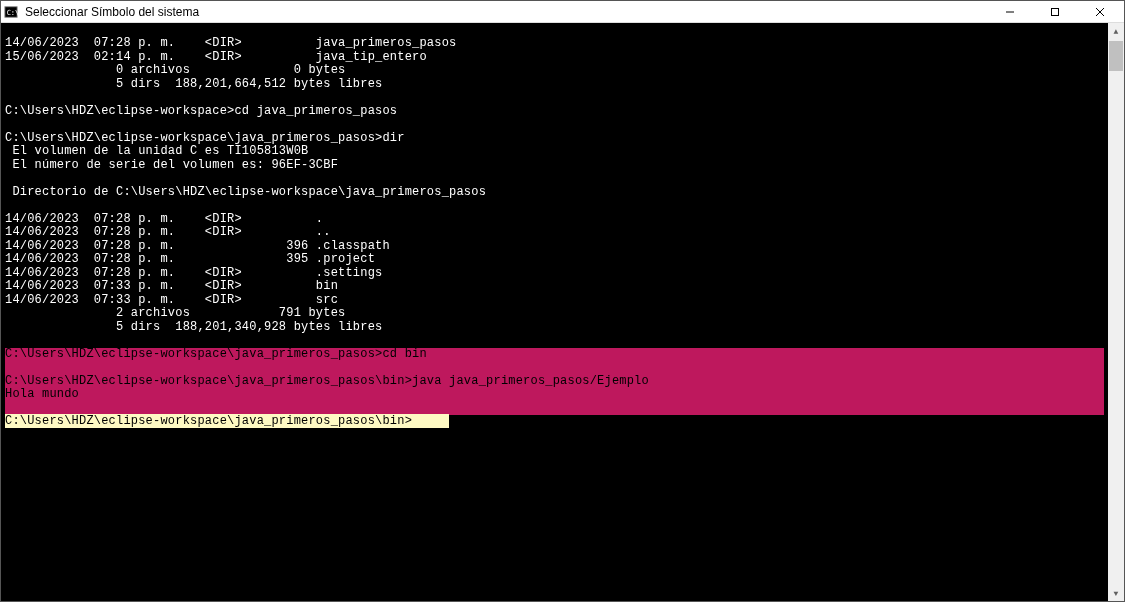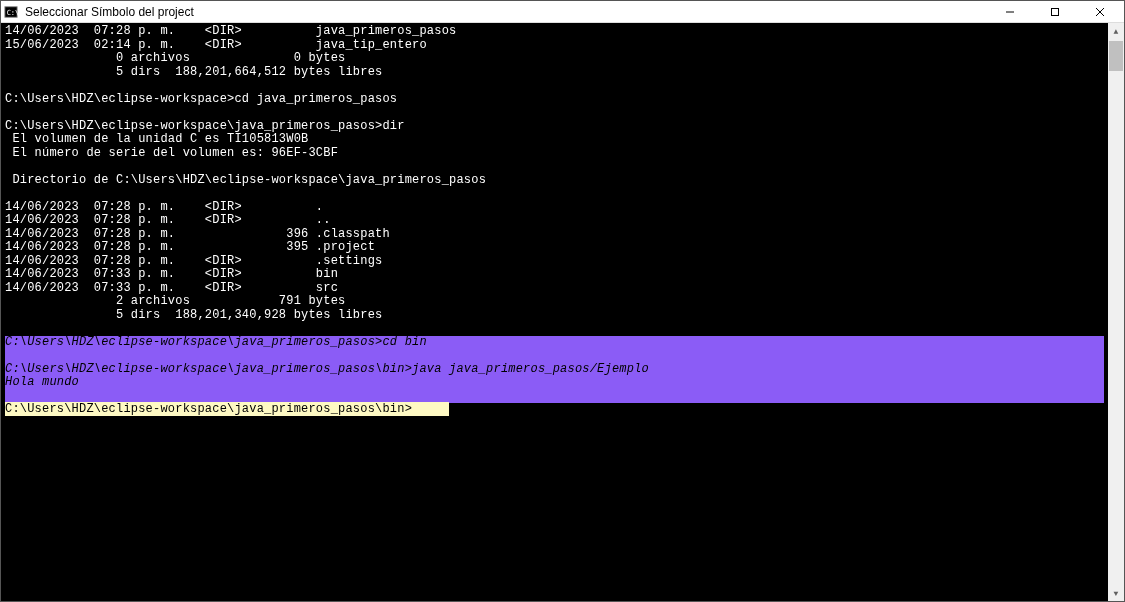--- a/index.html
+++ b/index.html
@@ -63,21 +63,21 @@
       color: #000;
       cursor: pointer;
     }
     .terminal-area {
       flex: 1;
       background: #000;
       position: relative;
       overflow: hidden;
     }
     .terminal-content {
-      padding: 2px 4px;
+      padding: 14px 4px;
       color: #fff;
       white-space: pre;
       line-height: 13.5px;
       font-size: 12px;
       letter-spacing: 0.2px;
     }
     .scrollbar {
       position: absolute;
       right: 0;
       top: 0;
@@ -112,38 +112,37 @@
     .scrollbar-arrow.up { top: 0; }
     .scrollbar-arrow.down { bottom: 0; }
     .selection {
       background: #fef9c3;
       color: #000000;
       display: inline;
     }
     .line { display: block; }
     .sel-block {
       display: block;
-      background: #8b5cf6;
+      background: #be185d;
       color: #000000;
       width: calc(100% - 16px);
-      font-style: italic;
     }
   </style>
 </head>
 <body>
 
 <div class="window">
   <div class="titlebar">
     <div class="titlebar-icon">
       <svg viewBox="0 0 16 16">
         <rect x="1" y="2" width="14" height="12" fill="#000" stroke="#888" stroke-width="1"></rect>
         <text x="3" y="11" font-size="8" fill="#fff" font-family="monospace">C:\</text>
       </svg>
     </div>
-    <div class="titlebar-title">Seleccionar Símbolo del project</div>
+    <div class="titlebar-title">Seleccionar Símbolo del sistema</div>
     <div class="window-controls">
       <div class="window-control">
         <svg width="10" height="10" viewBox="0 0 10 10">
             <line x1="1" y1="5" x2="9" y2="5" stroke="#000" stroke-width="1"></line>
           </svg>
       </div>
       <div class="window-control">
         <svg width="10" height="10" viewBox="0 0 10 10">
             <rect x="1.5" y="1.5" width="7" height="7" fill="none" stroke="#000" stroke-width="1"></rect>
           </svg>

